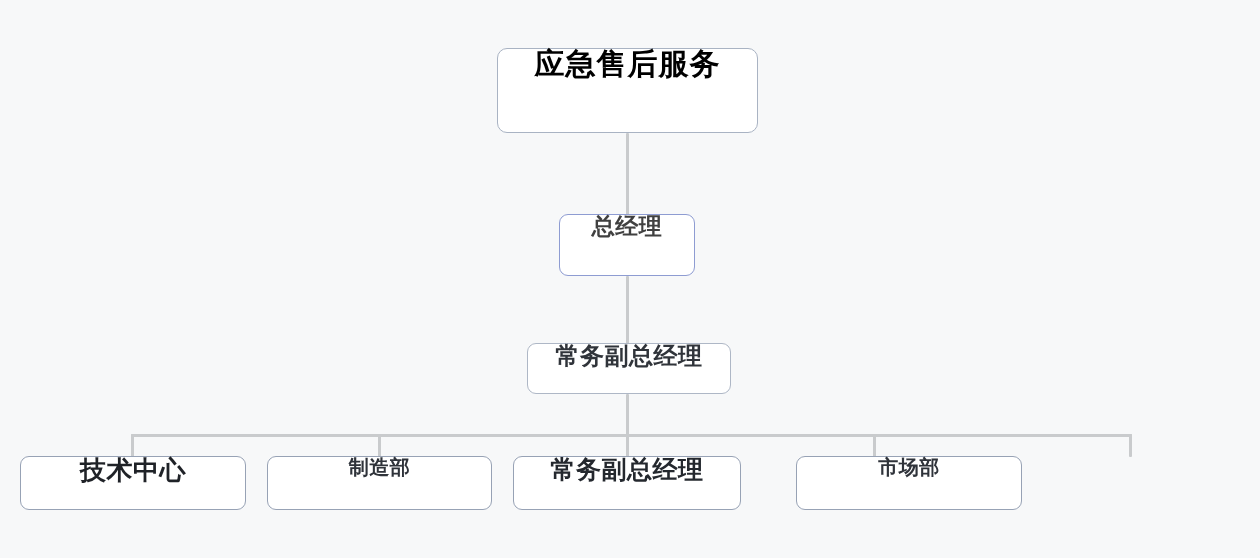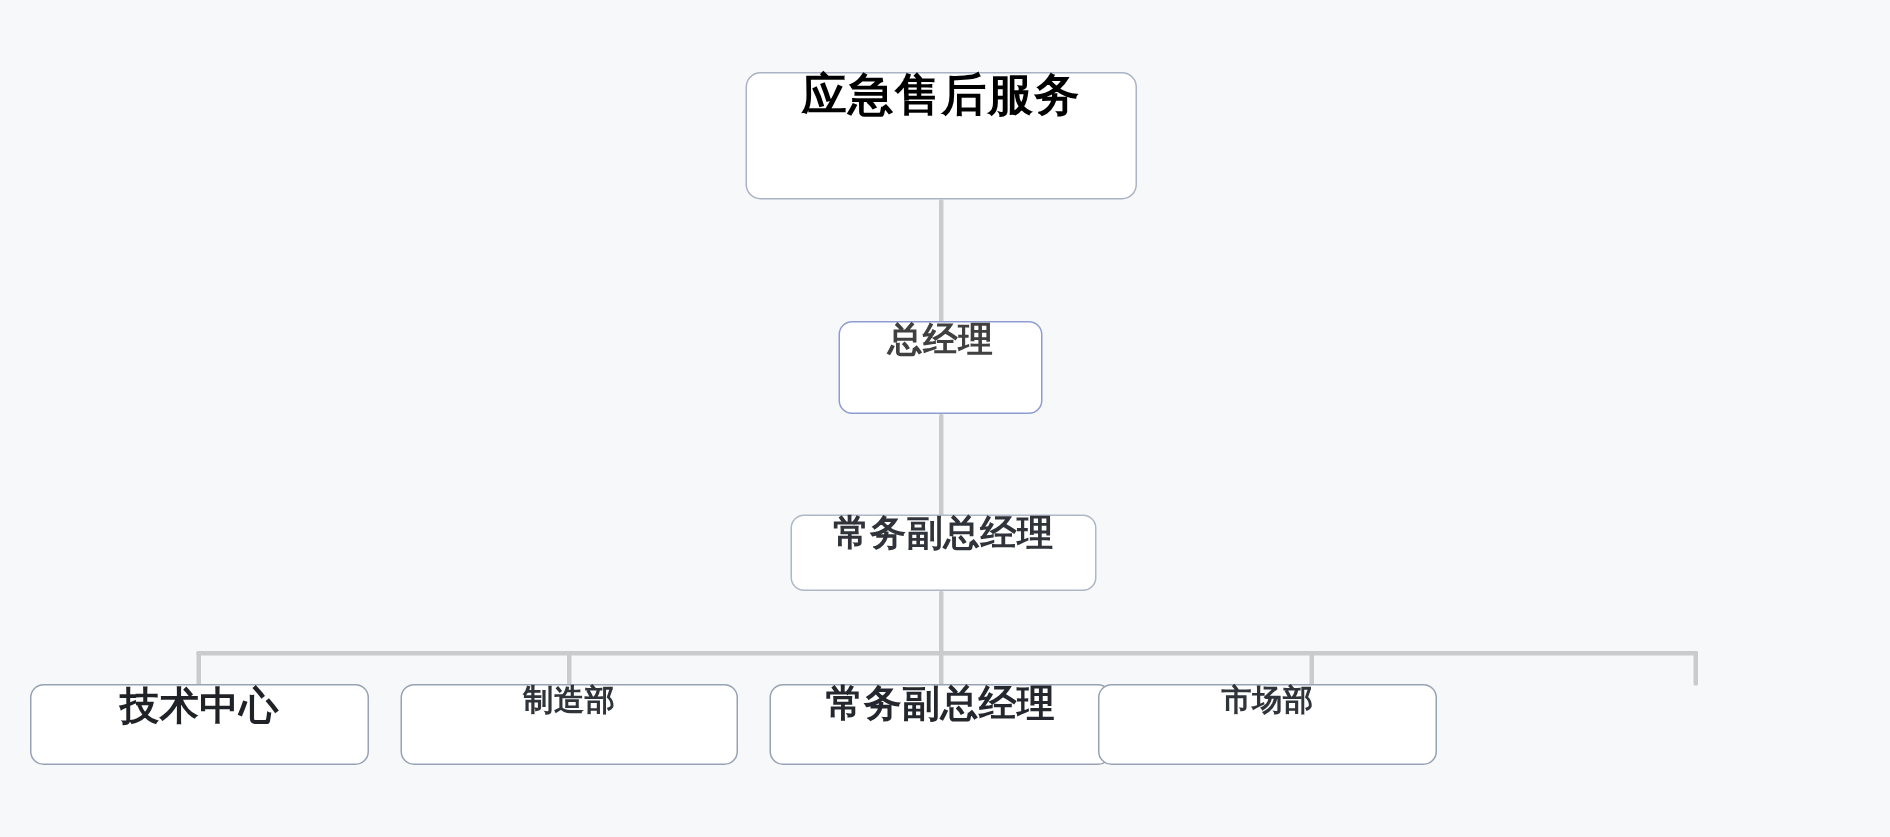--- a/index.html
+++ b/index.html
@@ -114,21 +114,21 @@
     border-color: #97a2b5;
   }
   .dept .node-label {
     font-size: 20px;
     color: #2f333a;
   }
 
   #dept-0 { left: 20px;   width: 226px; }
   #dept-1 { left: 267px;  width: 225px; }
   #dept-2 { left: 513px;  width: 228px; }
-  #dept-3 { left: 732px;  width: 226px; }
+  #dept-3 { left: 796px;  width: 226px; }
   #dept-4 { left: 1009px; width: 224px; }
 
   #dept-0 .node-label { font-size: 26px; color: #1f2227; }
   #dept-2 .node-label { font-size: 25px; color: #24282e; }
   #dept-4 .node-label { font-size: 25px; color: #24282e; }
 </style>
 </head>
 <body>
 
 <div id="org-chart">

